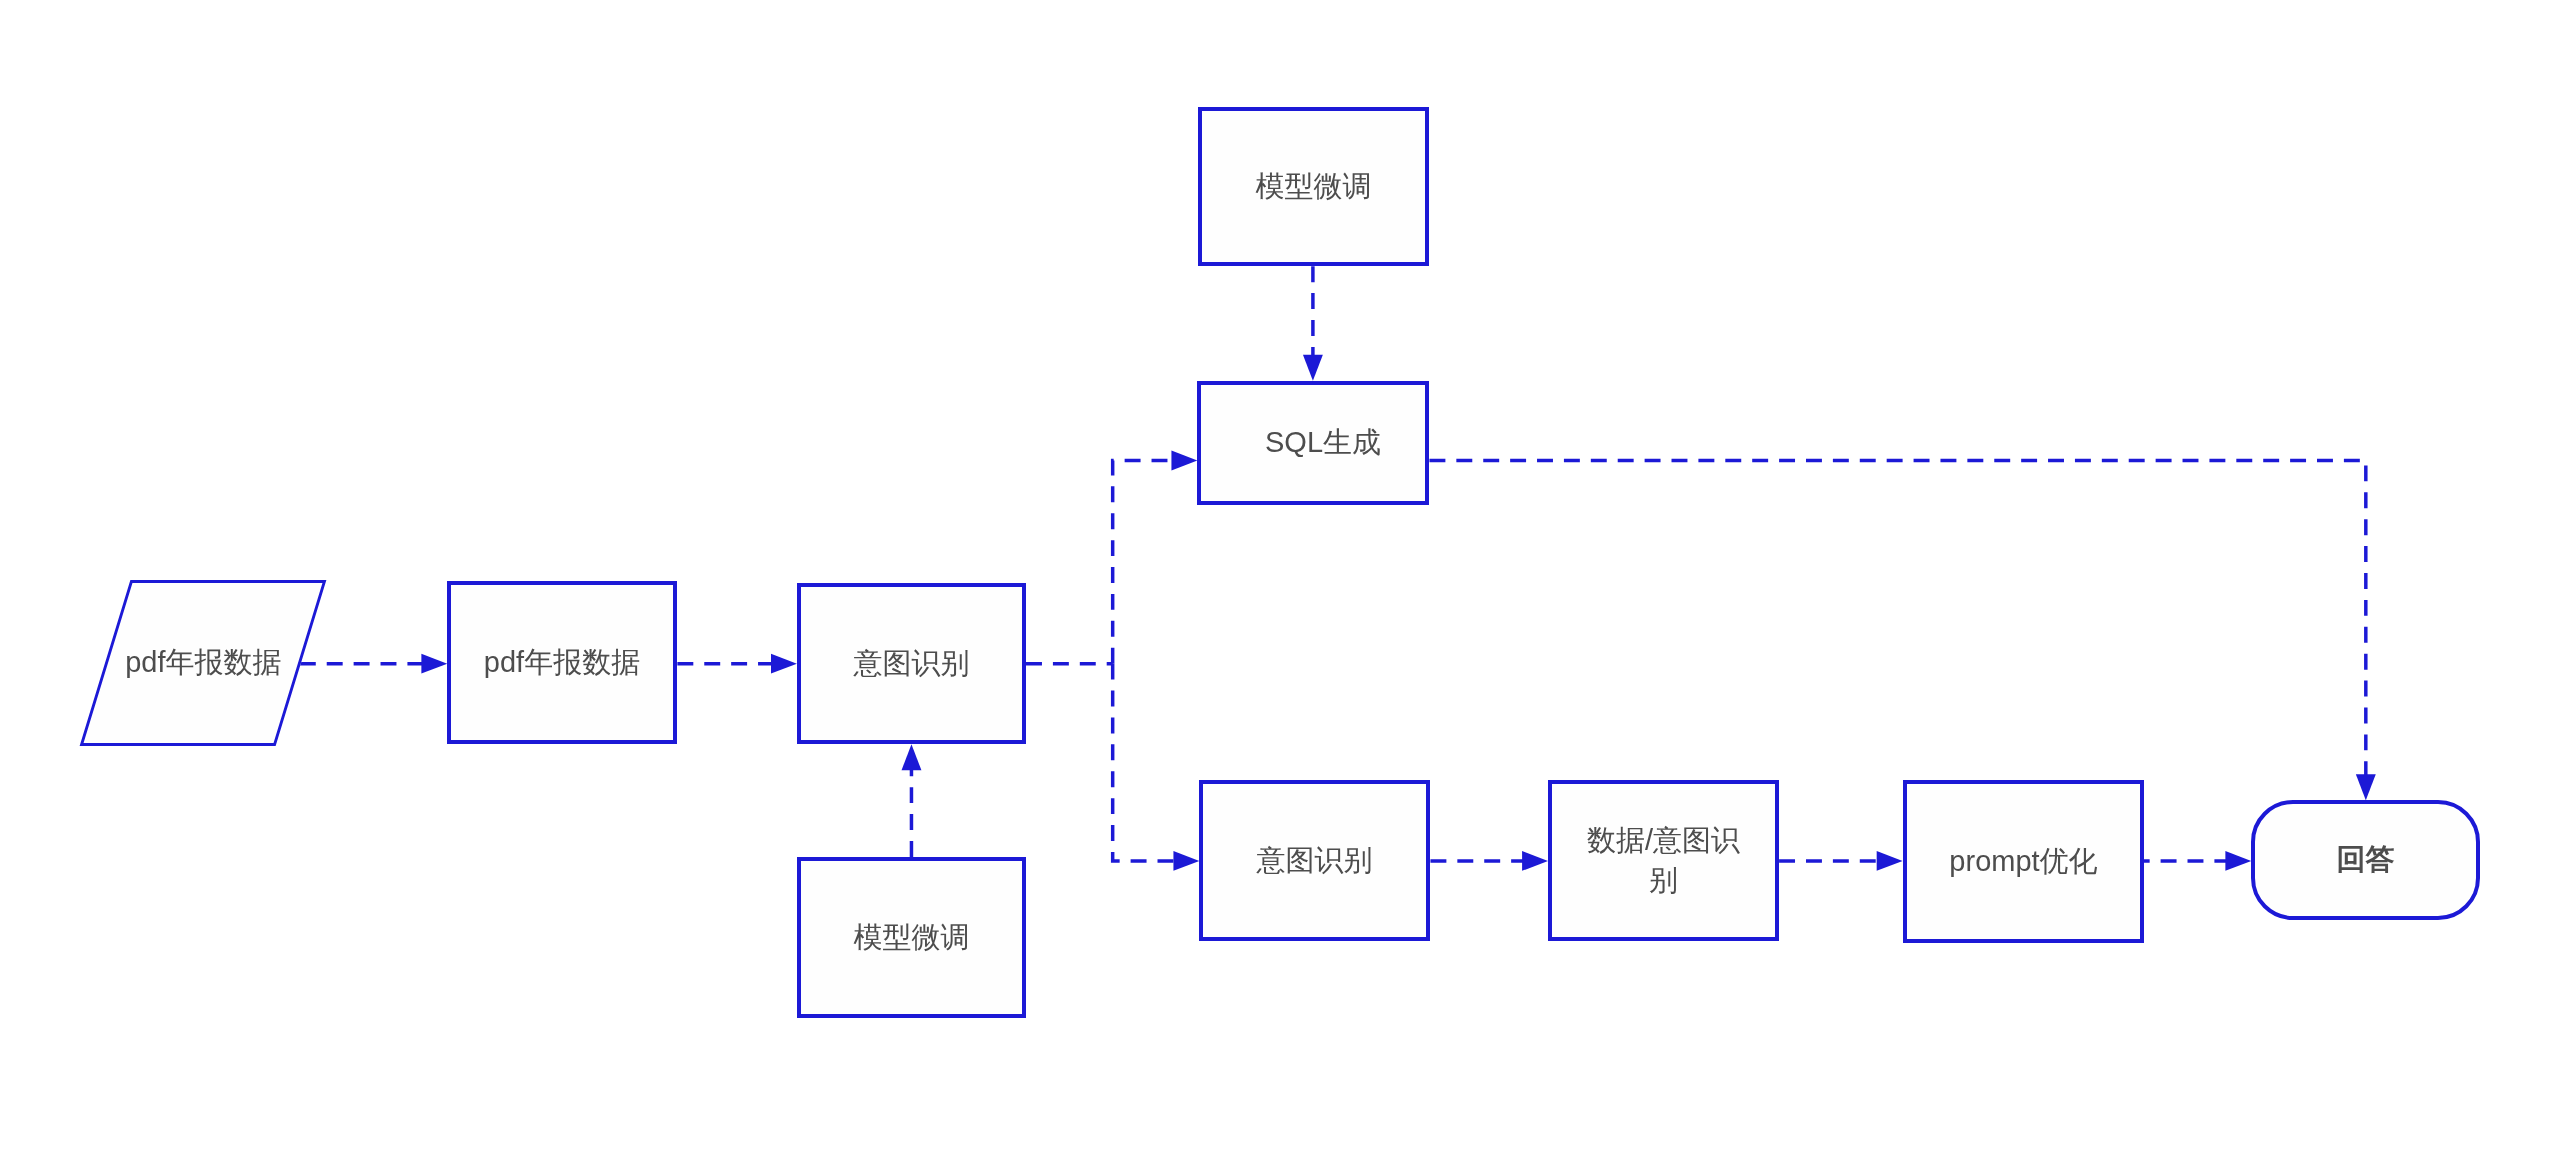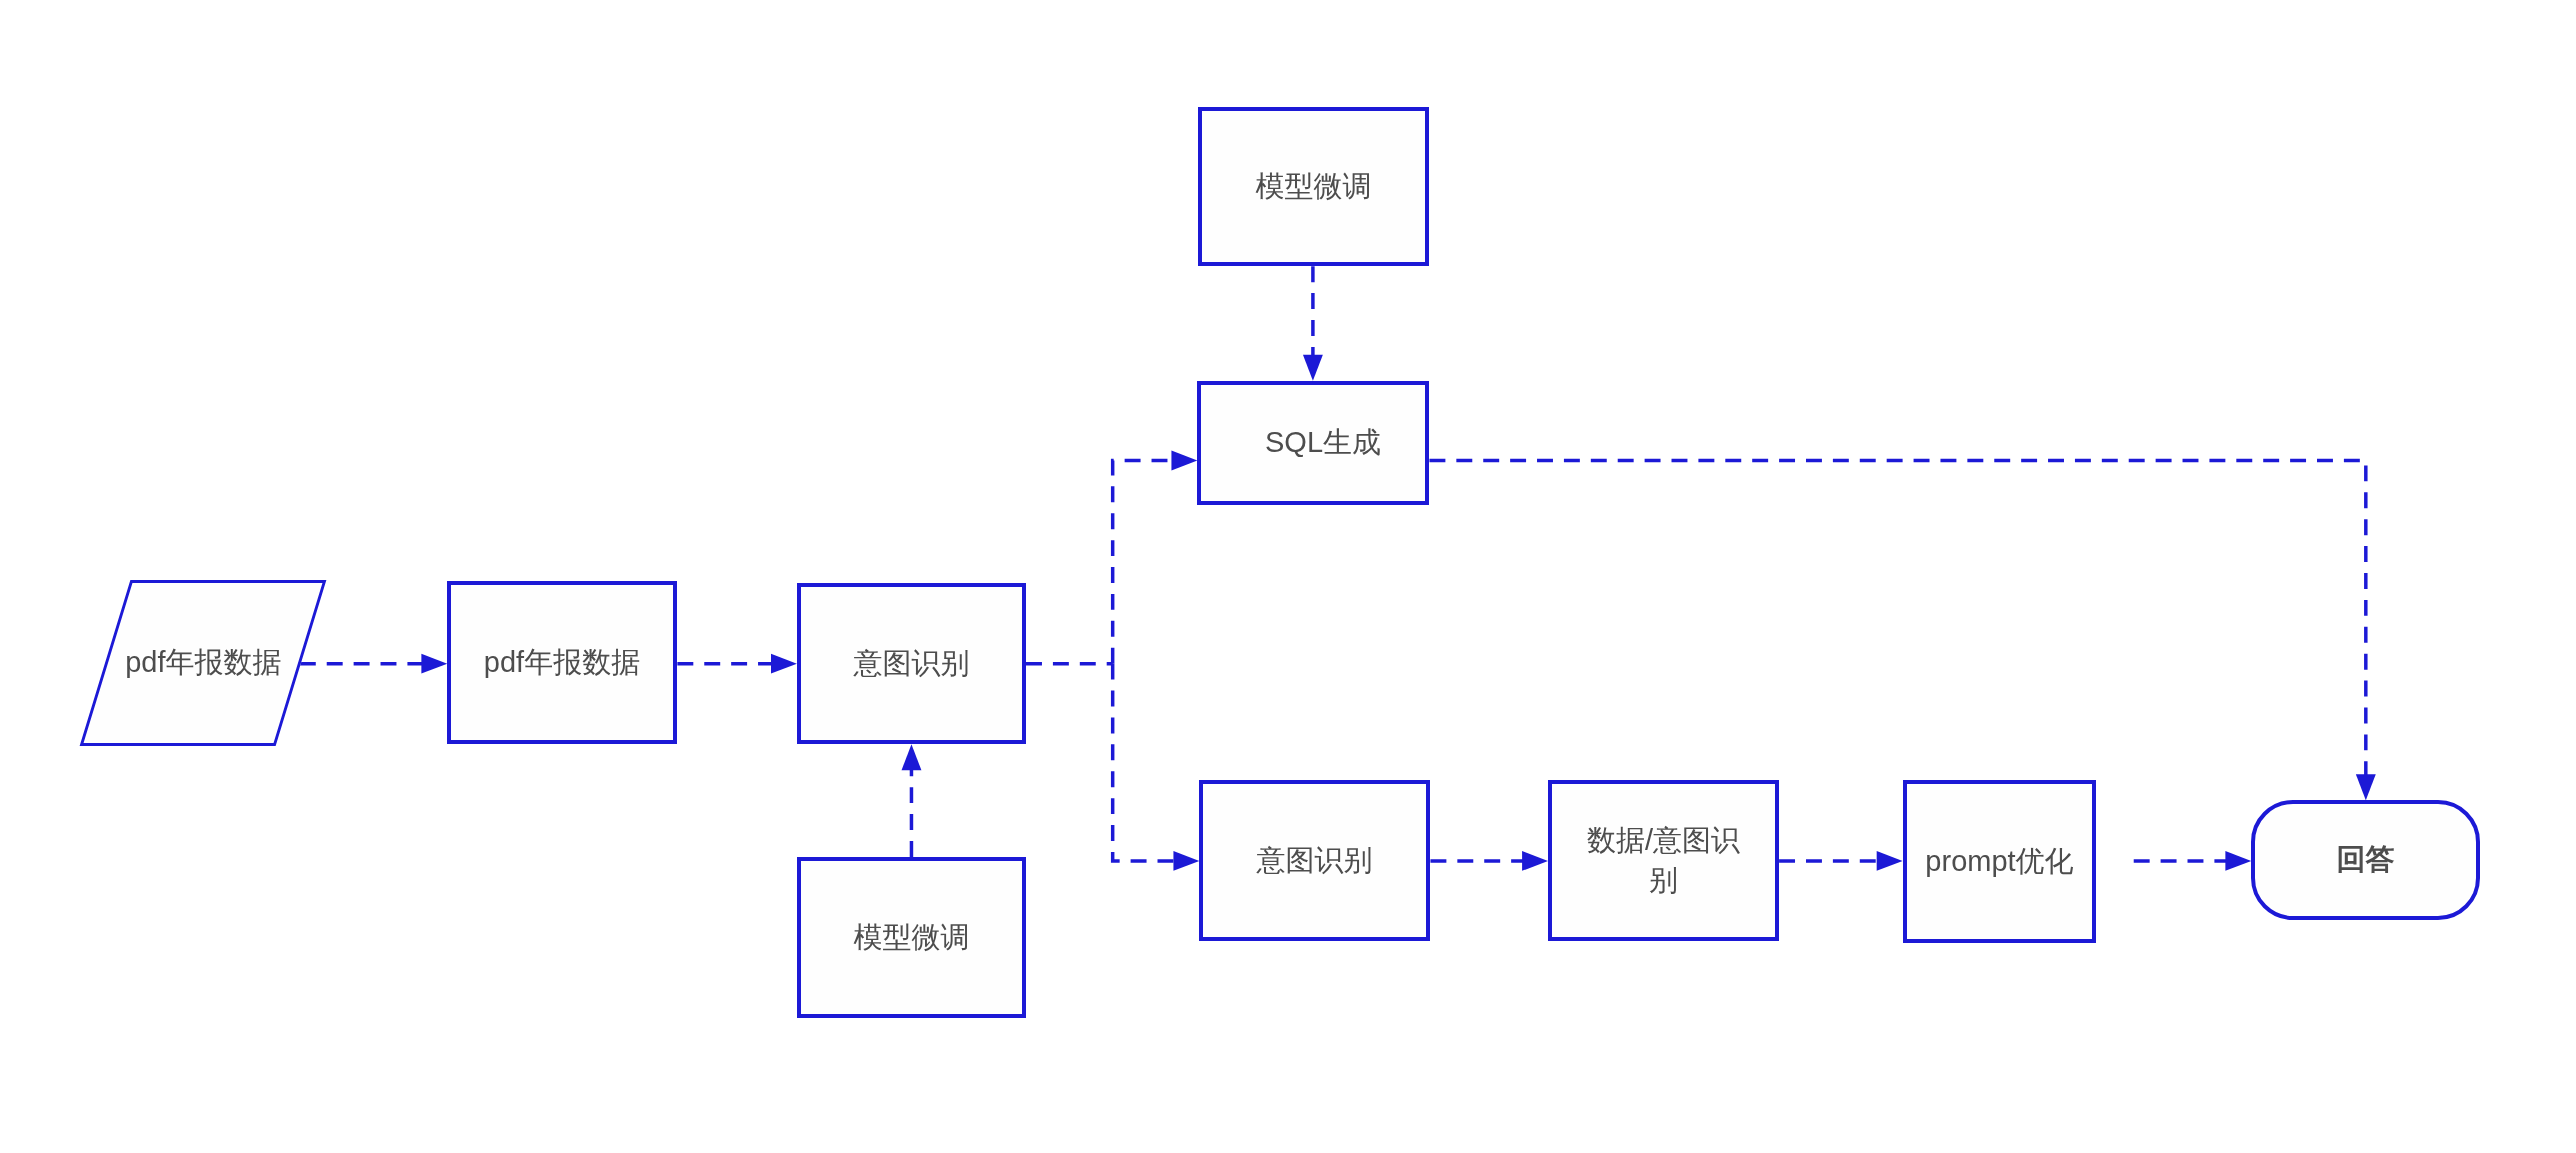--- a/index.html
+++ b/index.html
@@ -63,21 +63,21 @@
     white-space: nowrap;
   }
   .n-pdf-parse-extract { left: 447px; top: 581px; width: 230px; height: 163px; }
   .n-question-classify { left: 797px; top: 583px; width: 229px; height: 161px; }
   .n-model-finetune-bottom { left: 797px; top: 857px; width: 229px; height: 161px; }
   .n-model-finetune-top { left: 1198px; top: 107px; width: 231px; height: 159px; }
   .n-sql-generate { left: 1197px; top: 381px; width: 232px; height: 124px; padding-left: 20px; }
   .n-intent-recognize { left: 1199px; top: 780px; width: 231px; height: 161px; }
   .n-data-text-recall { left: 1548px; top: 780px; width: 231px; height: 161px; }
   .n-data-text-recall .lbl { max-width: 175px; }
-  .n-prompt-optimize { left: 1903px; top: 780px; width: 193px; height: 163px; text-align: right; }
+  .n-prompt-optimize { left: 1903px; top: 780px; width: 241px; height: 163px; text-align: right; }
   .n-answer {
     left: 2251px; top: 800px; width: 229px; height: 120px;
     border-radius: 42px;
     font-weight: bold;
   }
 </style>
 </head>
 <body>
 
 <div class="canvas">

